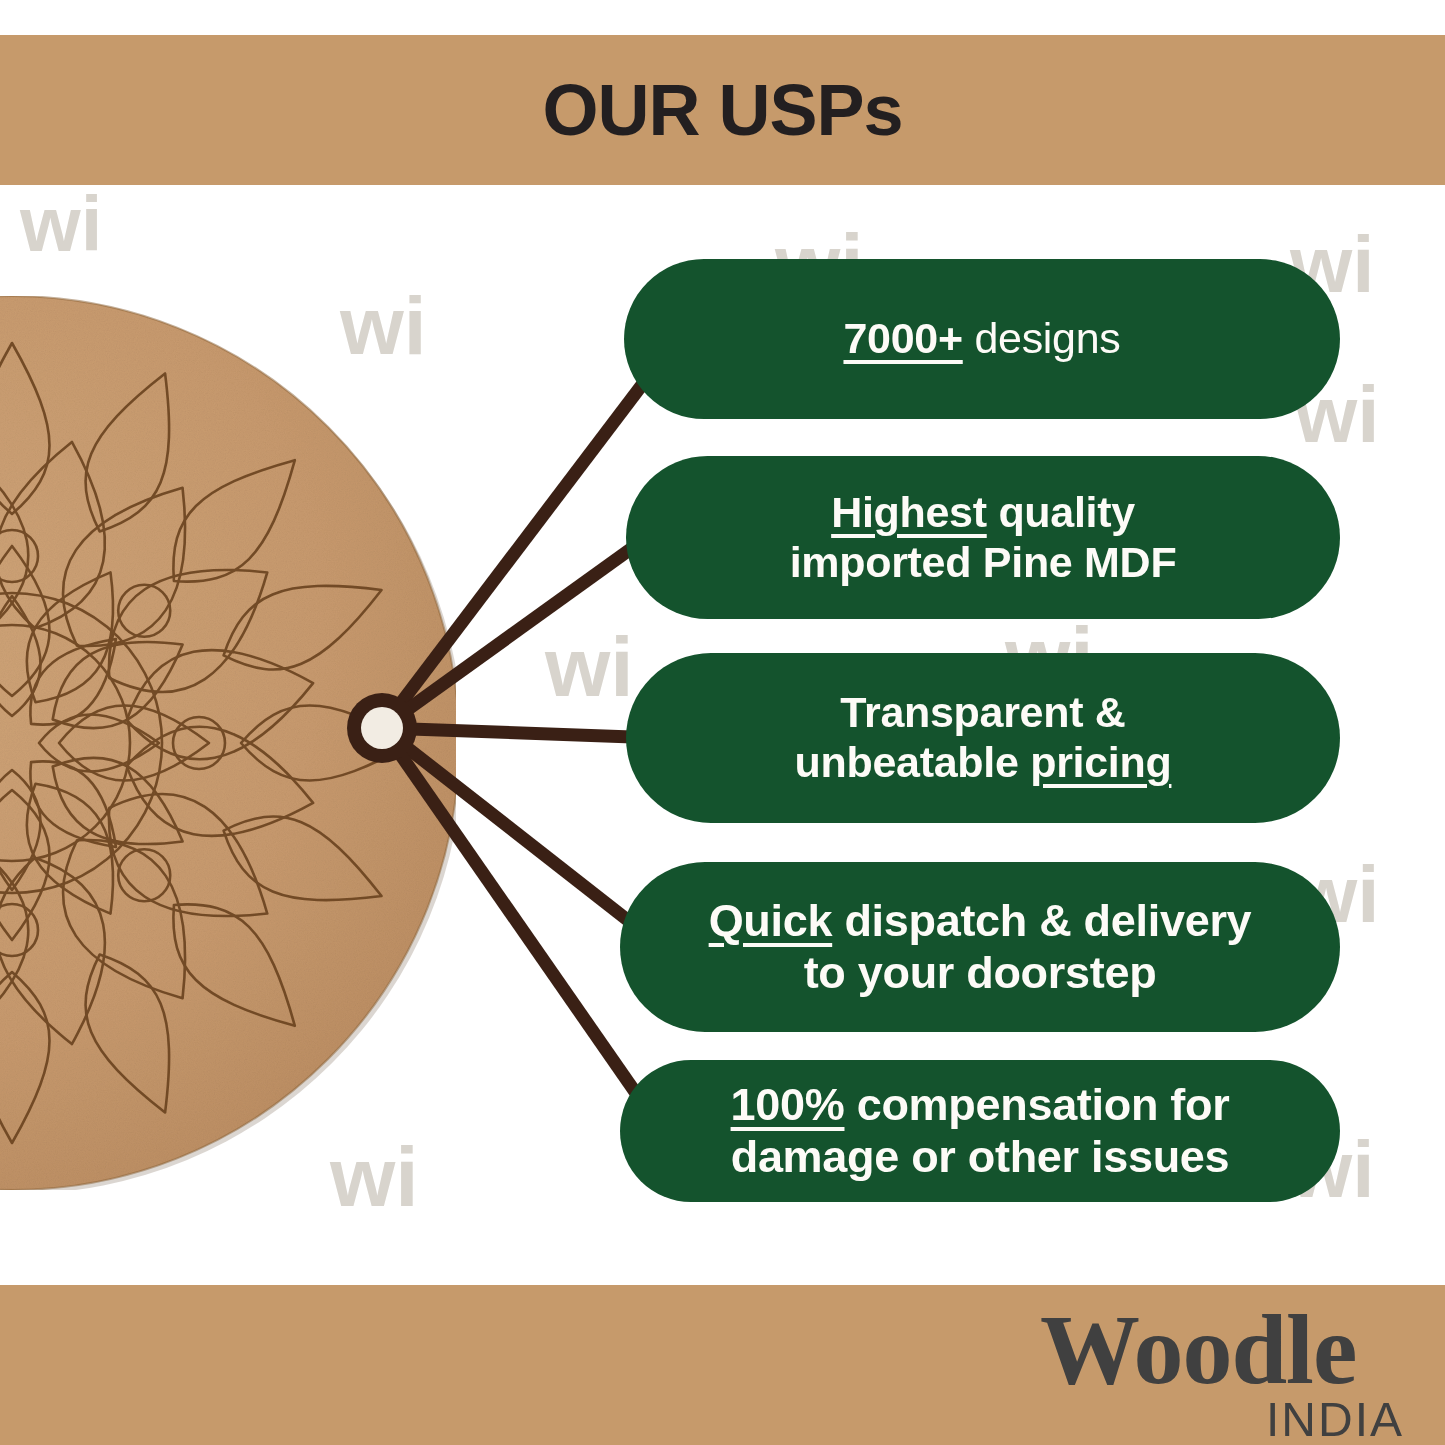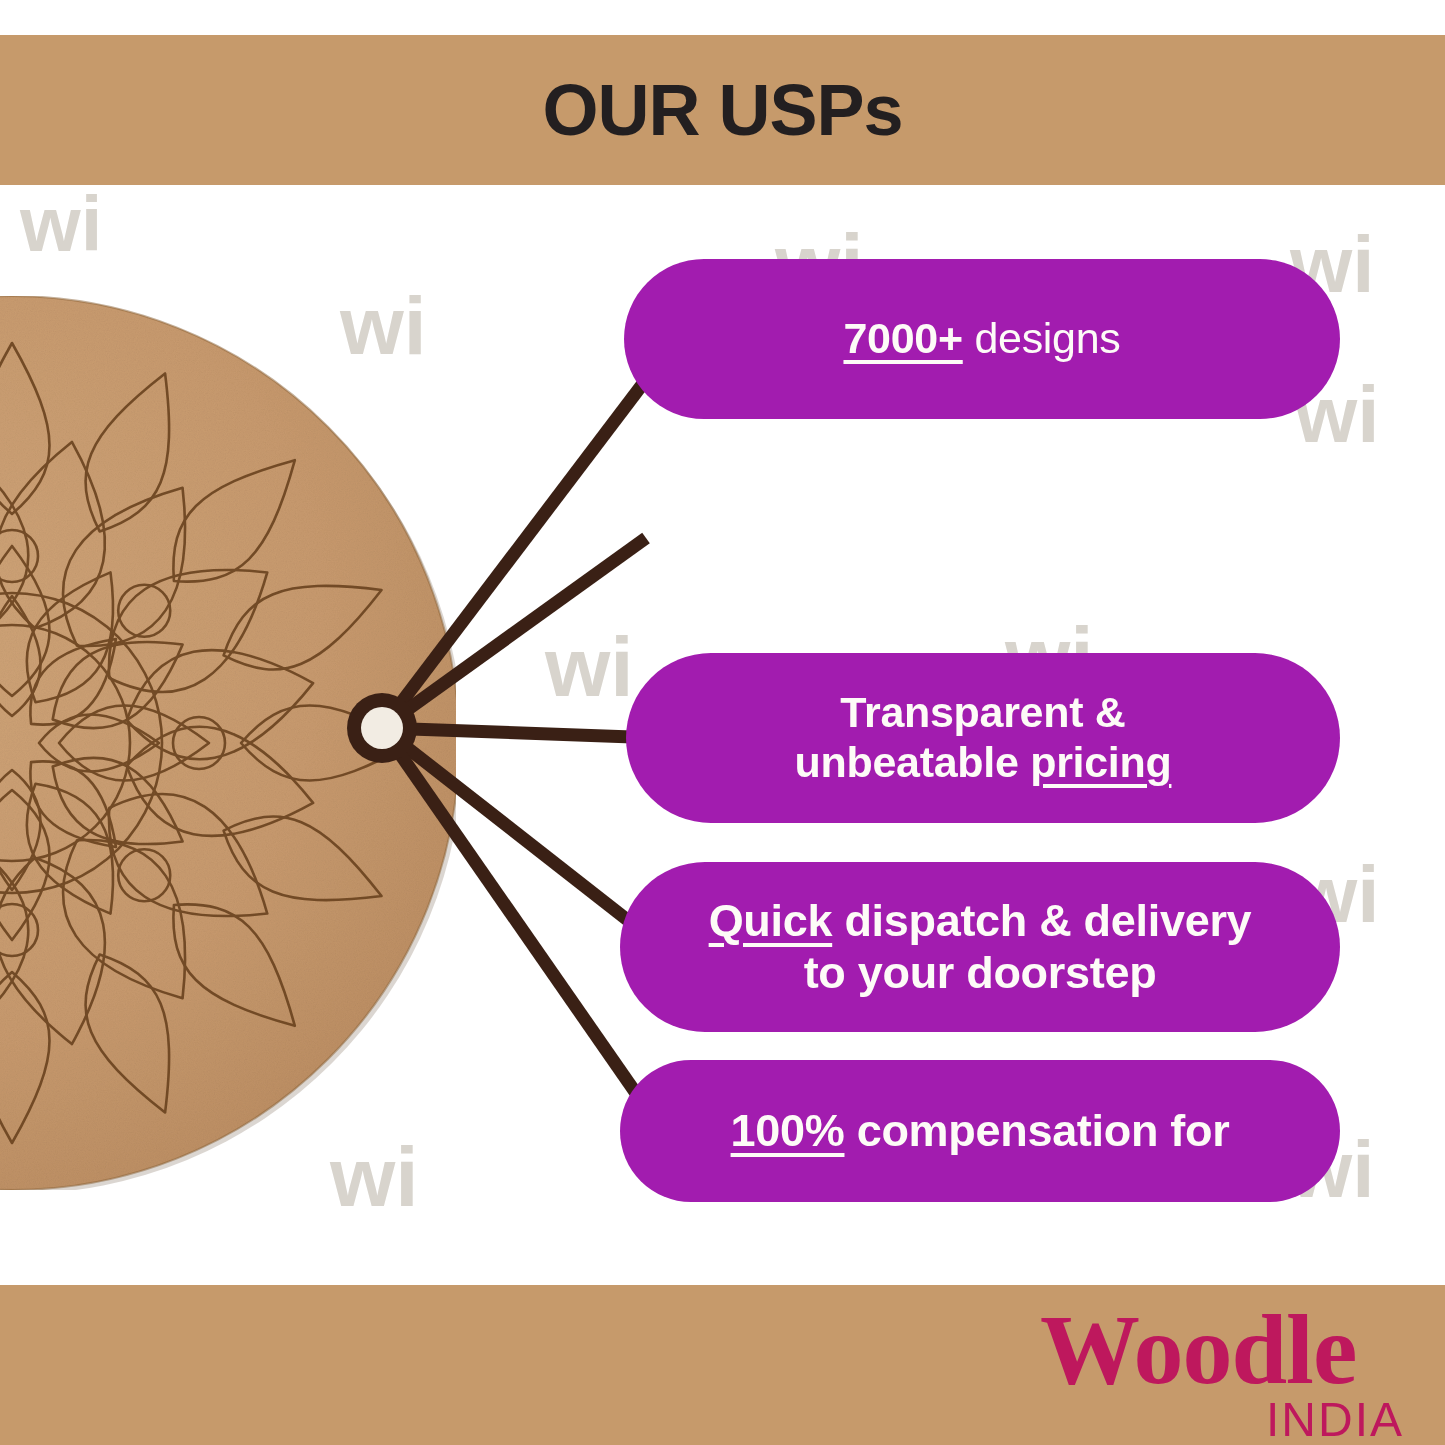--- a/index.html
+++ b/index.html
@@ -60,21 +60,21 @@
     box-sizing:border-box;
   }
   #hub-node .core{
     width:42px;height:42px;border-radius:50%;
     background:#f2ece3;
   }
 
   
   .usp-pill{
     position:absolute;
-    background:#a21caf;
+    background:#14532d;
     border-radius:100px;
     display:flex;align-items:center;justify-content:center;
     text-align:center;
     color:#fdfbf7;
     box-sizing:border-box;
     padding:0 26px;
   }
   .usp-text{
     font-size:43px;
     line-height:1.16;
@@ -91,21 +91,21 @@
   #pill-3{left:620px;top:862px;width:720px;height:170px;}
   #pill-4{left:620px;top:1060px;width:720px;height:142px;}
 
   #pill-3 .usp-text, #pill-4 .usp-text{font-size:45px;}
 
   
   #logo{
     position:absolute;
     left:1010px;top:1300px;
     width:400px;height:135px;
-    color:#be185d;
+    color:#404040;
   }
   #logo-word{
     font-family:"Liberation Serif", serif;
     font-weight:700;
     font-size:100px;
     line-height:1;
     letter-spacing:-1px;
     position:absolute;left:30px;top:0;
   }
   #logo-sub{
@@ -260,39 +260,45 @@
   <div id="hub-node">
     <div class="core"></div>
   </div>
 
   <div class="usp-pill" id="pill-0">
     <div class="usp-text">
       <span class="hl">7000+</span><span> designs</span><br>
     </div>
   </div>
 
+  <div class="usp-pill" id="pill-1">
+    <div class="usp-text">
+      <b><span class="hl">Highest</span><span> quality</span><br>
+      <span>imported Pine MDF</span></b>
+    </div>
+  </div>
 
   <div class="usp-pill" id="pill-2">
     <div class="usp-text">
       <b><span>Transparent &amp;</span><br>
       <span>unbeatable </span><span class="hl">pricing</span></b>
     </div>
   </div>
 
   <div class="usp-pill" id="pill-3">
     <div class="usp-text">
       <b><span class="hl">Quick</span><span> dispatch &amp; delivery</span><br>
       <span>to your doorstep</span></b>
     </div>
   </div>
 
   <div class="usp-pill" id="pill-4">
     <div class="usp-text">
       <b><span class="hl">100%</span><span> compensation for</span><br>
-      </b>
+      <span>damage or other issues</span></b>
     </div>
   </div>
 
   <div class="banner" id="bottom-banner"></div>
   <div id="logo">
     <div id="logo-word">Woodle</div>
     <div id="logo-sub">INDIA</div>
   </div>
 
 </div>

